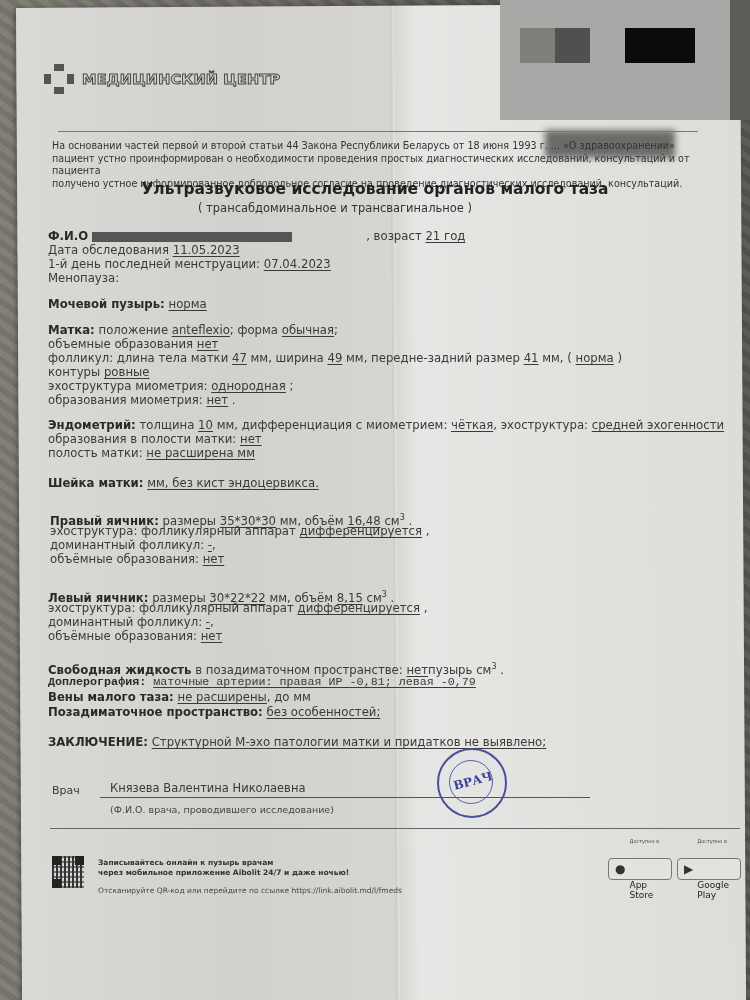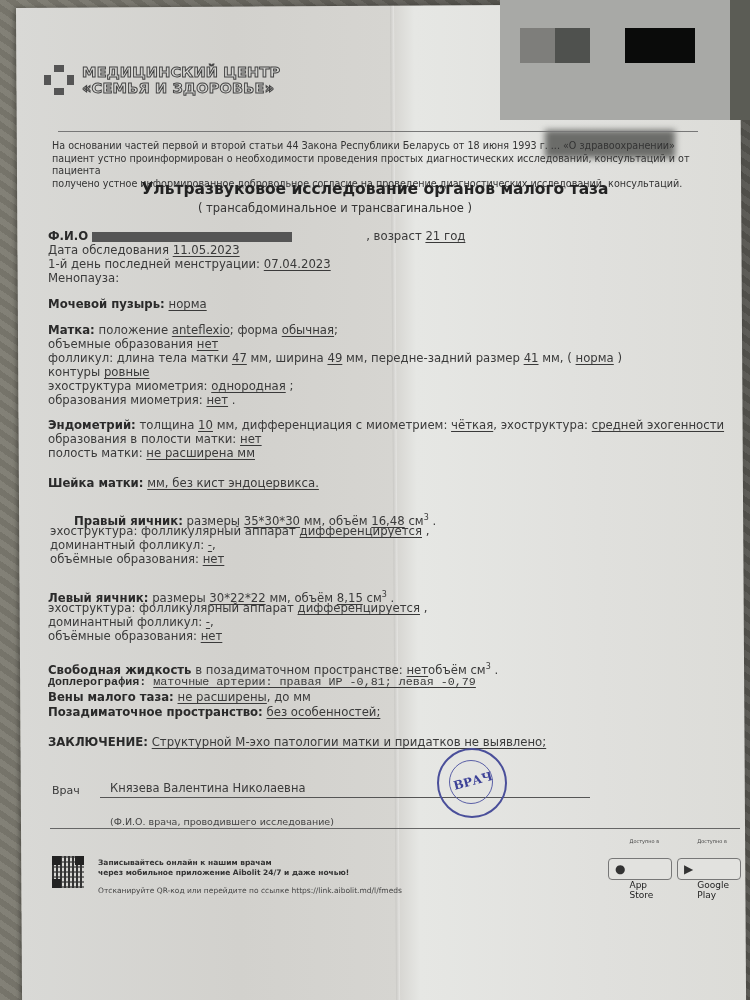--- a/index.html
+++ b/index.html
@@ -54,21 +54,21 @@
     }
     .body-text {
       position: absolute; left: 48px; font-size: 11.7px; line-height: 15px; color: #3a3a3a;
       white-space: nowrap;
     }
     .b { font-weight: bold; color: #2a2a2a; }
     .u { text-decoration: underline; text-underline-offset: 2px; }
     sup { font-size: 8px; }
     .fio-redact { display: inline-block; width: 200px; height: 10px; background: #555; vertical-align: middle; margin: 0 4px; }
     .doctor-line { position: absolute; left: 100px; top: 797px; width: 490px; height: 1px; background: #555; }
-    .sig-hint { position: absolute; left: 110px; top: 804px; font-size: 9.5px; color: #444; margin-top: 12px; }
+    .sig-hint { position: absolute; left: 110px; top: 804px; font-size: 9.5px; color: #444; }
     .stamp {
       position: absolute; left: 437px; top: 748px; width: 66px; height: 66px;
       border: 2px solid #4a4f9a; border-radius: 50%; color: #3c4197;
     }
     .stamp-inner { position: absolute; left: 10px; top: 10px; width: 42px; height: 42px; border: 1px solid #5a5fa6; border-radius: 50%; }
     .stamp-text { position: absolute; left: 14px; top: 24px; font-family: "DejaVu Serif", serif; font-weight: bold; font-size: 12px; color: #3c4197; transform: rotate(-15deg); }
     .hr-bottom { position: absolute; left: 50px; top: 828px; width: 690px; height: 1px; background: #666; }
     .qr {
       position: absolute; left: 52px; top: 856px; width: 32px; height: 32px;
       background:
@@ -105,21 +105,20 @@
 <div class="pix" style="left:545px;top:130px;width:130px;height:28px;background:#6b6c69;filter:blur(3px);"></div>
 
 <div class="logo">
   <div class="logo-icon">
     <div class="v"></div>
       <div class="h"></div>
       <div class="c"></div>
   </div>
   <div class="logo-text">
     <div>МЕДИЦИНСКИЙ ЦЕНТР</div>
-    <div>«СЕМЬЯ И ЗДОРОВЬЕ»</div>
   </div>
 </div>
 
 <div class="hr-top"></div>
 
 <div class="consent">
   <div>На основании частей первой и второй статьи 44 Закона Республики Беларусь от 18 июня 1993 г. ... «О здравоохранении»</div>
   <div>пациент устно проинформирован о необходимости проведения простых диагностических исследований, консультаций и от пациента</div>
   <div>получено устное информированное добровольное согласие на проведение диагностических исследований, консультаций.</div>
 </div>
@@ -195,21 +194,21 @@
 <div class="body-text" style="top:446px;">
   <span>полость матки:</span>
   <span class="u">не расширена мм</span>
 </div>
 
 <div class="body-text" style="top:476px;">
   <span class="b">Шейка матки:</span>
   <span class="u">мм, без кист эндоцервикса.</span>
 </div>
 
-<div class="body-text" style="top:510px;left:50px;margin-left:24px;">
+<div class="body-text" style="top:510px;left:50px;">
   <span class="b">Правый яичник:</span>
   <span>размеры</span>
   <span class="u">35*30*30</span>
   <span>мм, объём</span>
   <span class="u">16,48</span>
   <span>см</span><sup>3</sup> .
 </div>
 <div class="body-text" style="top:524px;left:50px;">
   <span>эхоструктура: фолликулярный аппарат</span>
   <span class="u">дифференцируется</span> ,
@@ -240,21 +239,21 @@
   <span class="u">-</span>,
 </div>
 <div class="body-text" style="top:629px;">
   <span>объёмные образования:</span>
   <span class="u">нет</span>
 </div>
 
 <div class="body-text" style="top:659px;">
   <span class="b">Свободная жидкость</span>
   <span>в позадиматочном пространстве:</span>
-  <span class="u">нет</span><span>объём см</span><sup>3</sup> .
+  <span class="u">нет</span><span>пузырь см</span><sup>3</sup> .
 </div>
 <div class="body-text" style="top:675px;font-family:Liberation Mono, monospace;">
   <span class="b">Доплерография:</span>
   <span class="u">маточные артерии: правая ИР -0,81; левая -0,79</span>
 </div>
 <div class="body-text" style="top:690px;text-align:center;">
   <span class="b">Вены малого таза:</span>
   <span class="u">не расширены</span><span>, до мм</span>
 </div>
 <div class="body-text" style="top:705px;">
@@ -273,21 +272,21 @@
 <div class="sig-hint">(Ф.И.О. врача, проводившего исследование)</div>
 <div class="stamp">
   <div class="stamp-inner"></div>
   <div class="stamp-text">ВРАЧ</div>
 </div>
 
 <div class="hr-bottom"></div>
 
 <div class="qr"></div>
 <div class="promo">
-  <div>Записывайтесь онлайн к нашим врачам</div>
+  <div>Записывайтесь онлайн к пузырь врачам</div>
   <div>через мобильное приложение Aibolit 24/7 и даже ночью!</div>
 </div>
 <div class="promo-link">Отсканируйте QR-код или перейдите по ссылке https://link.aibolit.md/l/fmeds</div>
 
 <div class="store-btn" style="left:608px;width:64px;">
   <span class="ic">●</span>
   <div>
     <div class="small">Доступно в</div>
     <div class="big">App Store</div>
   </div>

